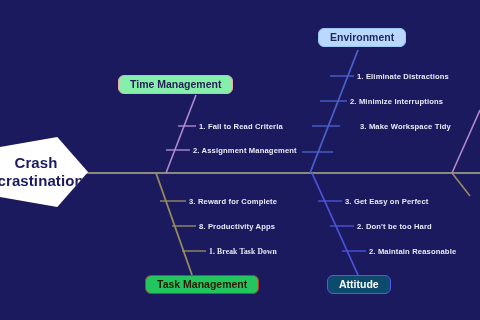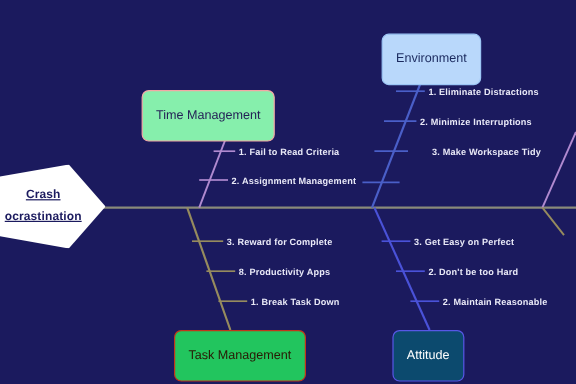--- a/index.html
+++ b/index.html
@@ -38,35 +38,34 @@
     clip-path: polygon(0% 22%, 74% 0%, 100% 50%, 74% 100%, 0% 78%);
     display: flex;
     flex-direction: column;
     align-items: center;
     justify-content: center;
     box-sizing: border-box;
     padding-left: 14px;
   }
   .head-line {
     color: #1b1a5e;
-    font-size: 10px;
+    font-size: 15px;
     font-weight: bold;
     line-height: 18px;
     white-space: nowrap;
     letter-spacing: .1px;
-    text-decoration: underline;
   }
 
   
   .cat-box {
     position: absolute;
     border-radius: 6px;
-    padding: 14px 11px;
+    padding: 2px 11px;
     font-size: 10.5px;
-    font-weight: normal;
+    font-weight: bold;
     white-space: nowrap;
     box-sizing: border-box;
     line-height: 13px;
   }
   #cat-time {
     left: 118px; top: 75px;
     background: #86efac;
     border: 1px solid #f3a8a5;
     color: #231f55;
   }
@@ -148,19 +147,19 @@
 
   <div class="leaf" style="left:199px; top:122px;">1. Fail to Read Criteria</div>
   <div class="leaf" style="left:193px; top:146px;">2. Assignment Management</div>
 
   <div class="leaf" style="left:357px; top:72px;">1. Eliminate Distractions</div>
   <div class="leaf" style="left:350px; top:97px;">2. Minimize Interruptions</div>
   <div class="leaf" style="left:343px; top:122px;padding-left:17px;">3. Make Workspace Tidy</div>
 
   <div class="leaf" style="left:189px; top:197px;">3. Reward for Complete</div>
   <div class="leaf" style="left:199px; top:222px;">8. Productivity Apps</div>
-  <div class="leaf" style="left:209px; top:247px;">1. Break Task Down</div>
+  <div class="leaf" style="left:209px; top:247px;font-family:Liberation Serif, serif;">1. Break Task Down</div>
 
   <div class="leaf" style="left:345px; top:197px;">3. Get Easy on Perfect</div>
   <div class="leaf" style="left:357px; top:222px;">2. Don't be too Hard</div>
   <div class="leaf" style="left:369px; top:247px;">2. Maintain Reasonable</div>
 
 </div>
 
 </body></html>

